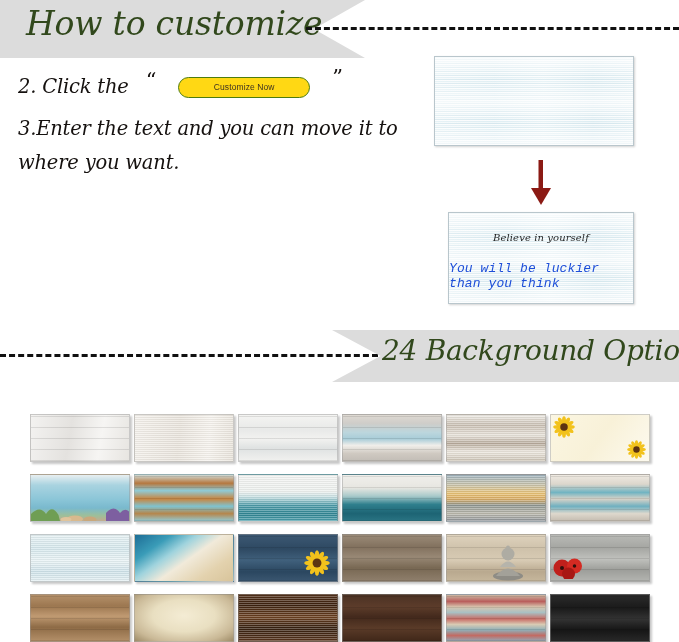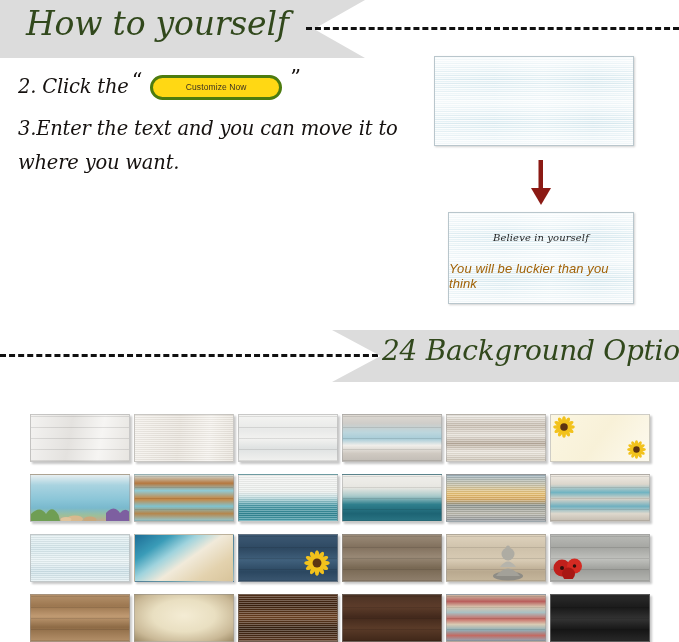--- a/index.html
+++ b/index.html
@@ -64,37 +64,37 @@
     line-height: 34px;
     color: #15110f;
     letter-spacing: -0.2px;
     margin-bottom: 8px;
     white-space: nowrap;
   }
   .step.wrap { white-space: normal; }
   .step-inline {
     display: flex;
     align-items: center;
-    gap: 3px;
+    gap: 17px;
     white-space: nowrap;
   }
   .quote-mark {
     font-family: "DejaVu Serif", serif;
     font-size: 21px;
     font-style: normal;
     color: #15110f;
   }
   .quote-open { align-self: flex-start; line-height: 20px; }
   .quote-close { align-self: flex-start; line-height: 14px; }
 
   .cta-button {
     display: inline-block;
     background: #ffd814;
     color: #3d3222;
-    border: 3px solid #4d7c0f;
+    border: 1px solid #4d7c0f;
     border-radius: 14px;
     padding: 4px 0 5px 0;
     width: 132px;
     text-align: center;
     font-family: "Liberation Sans", sans-serif;
     font-style: normal;
     font-size: 8.5px;
     line-height: 10px;
     letter-spacing: 0.1px;
     margin: 0 5px;
@@ -140,24 +140,24 @@
     box-sizing: border-box;
   }
   .sign-quote-l1 {
     font-family: "DejaVu Serif", serif;
     font-style: italic;
     font-size: 10px;
     color: #1d1f20;
     letter-spacing: 0.1px;
   }
   .sign-quote-l2 {
-    font-family: Liberation Sans, sans-serif;
+    font-family: Liberation Mono, monospace;
     font-style: italic;
     font-size: 13px;
-    color: #a16207;
+    color: #1d4ed8;
     letter-spacing: 0.1px;
   }
 
   
   .arrow-down {
     position: absolute;
     left: 530px;
     top: 160px;
     width: 22px;
     height: 46px;
@@ -267,21 +267,21 @@
   .ov-sunflower-br { right: 3px; bottom: 2px; width: 19px; height: 19px; }
   .ov-sunflower-navy { right: 7px; bottom: 5px; width: 26px; height: 26px; }
   .ov-poppies { position: absolute; left: 1px; bottom: 2px; width: 38px; height: 26px; z-index: 3; }
   .ov-buddha { position: absolute; right: 20px; bottom: 0; width: 34px; height: 40px; z-index: 3; }
   .ov-coral { position: absolute; left: 0; bottom: 0; width: 100%; height: 18px; z-index: 3; }
 </style>
 </head>
 <body>
 
 <div class="banner-top"></div>
-<div class="banner-top-title">How to yourself</div>
+<div class="banner-top-title">How to customize</div>
 <div class="dash-line-top"></div>
 
 <div class="steps">
 
 
   <div class="step step-inline">
     <span>2. Click the</span>
     <span class="quote-mark quote-open">“</span>
     <span class="cta-button">Customize Now</span>
     <span class="quote-mark quote-close">”</span>

